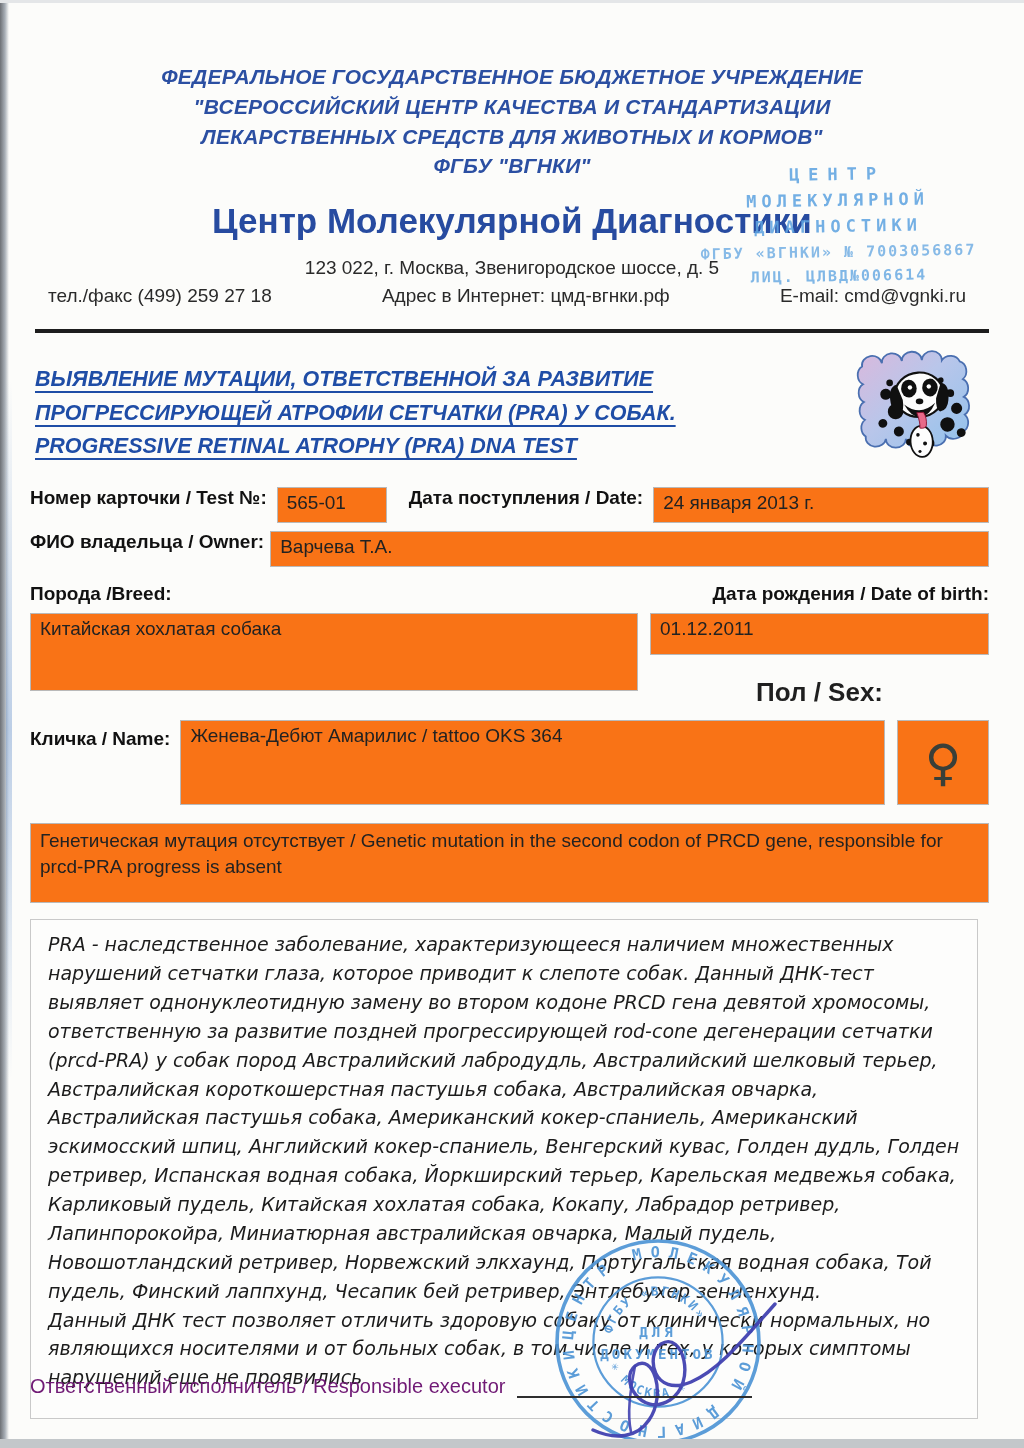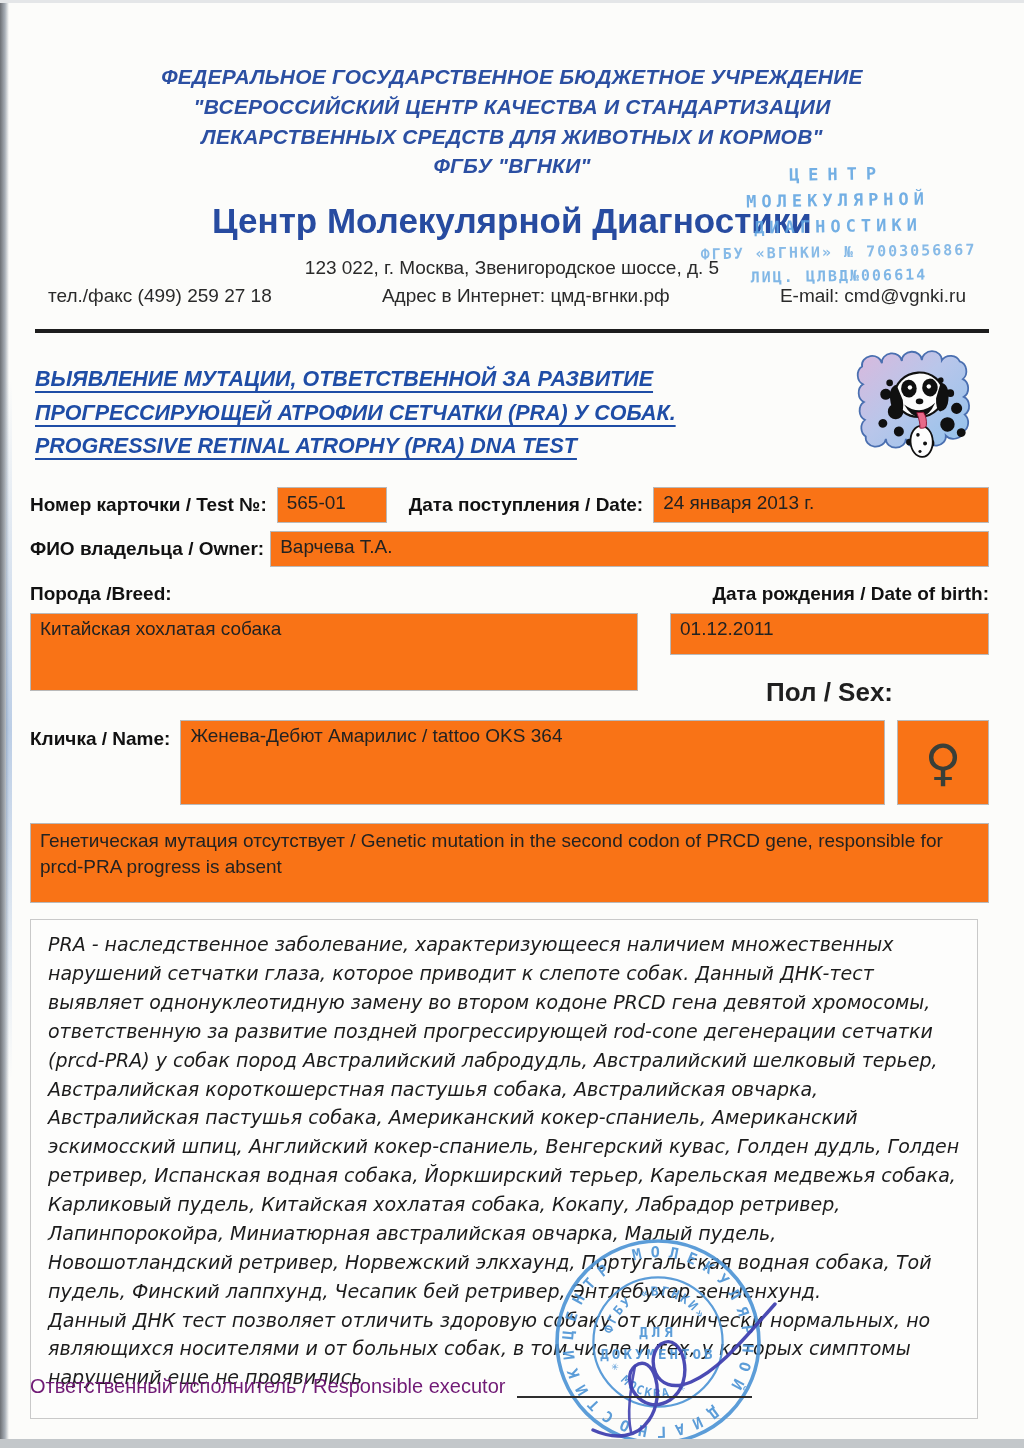--- a/index.html
+++ b/index.html
@@ -38,30 +38,30 @@
 
   
   .title-block{margin:30px 200px 0 35px;color:#1f4da6;font-weight:bold;font-style:italic;
     font-size:21.5px;line-height:1.55;}
   .title-block .tline{text-decoration:underline;text-decoration-thickness:2px;text-underline-offset:5px;}
 
   .dog-logo{position:absolute;top:348px;left:846px;width:150px;height:120px;}
 
   
   .form-area{margin:24px 35px 0 30px;}
-  .frow{display:flex;align-items:center;margin-top:8px;}
+  .frow{display:flex;align-items:flex-start;margin-top:8px;}
   .flabel{font-weight:bold;font-size:19px;white-space:nowrap;color:#111;}
   .fbox{border:1.5px solid #b9b9b9;background:#f97316;font-size:19px;color:#222;
     padding:4px 9px;box-sizing:border-box;}
   .box-testno{width:110px;height:36px;margin-left:10px;}
   .lab-date{margin-left:22px;}
   .box-date{flex:1;height:36px;margin-left:10px;}
   .box-owner{flex:1;height:36px;margin-left:6px;}
   .row-breed-labels{display:flex;justify-content:space-between;margin-top:16px;}
-  .row-breed{display:flex;align-items:flex-start;margin-top:8px;gap:20px;}
+  .row-breed{display:flex;align-items:flex-start;margin-top:8px;}
   .box-breed{width:608px;height:78px;}
   .col-right{margin-left:12px;flex:1;}
   .box-birth{height:42px;}
   .sex-label{text-align:center;font-weight:bold;font-size:26px;margin-top:22px;}
   .row-name{display:flex;align-items:flex-start;margin-top:12px;}
   .lab-name{padding-top:8px;}
   .box-name{flex:1;height:85px;margin-left:10px;}
   .box-sex{width:92px;height:85px;margin-left:12px;display:flex;align-items:center;justify-content:center;}
   .sex-symbol{font-family:"DejaVu Sans", sans-serif;font-size:50px;font-weight:400;color:#3a3f38;line-height:1;}
   .row-result{display:flex;align-items:flex-start;margin-top:18px;}

